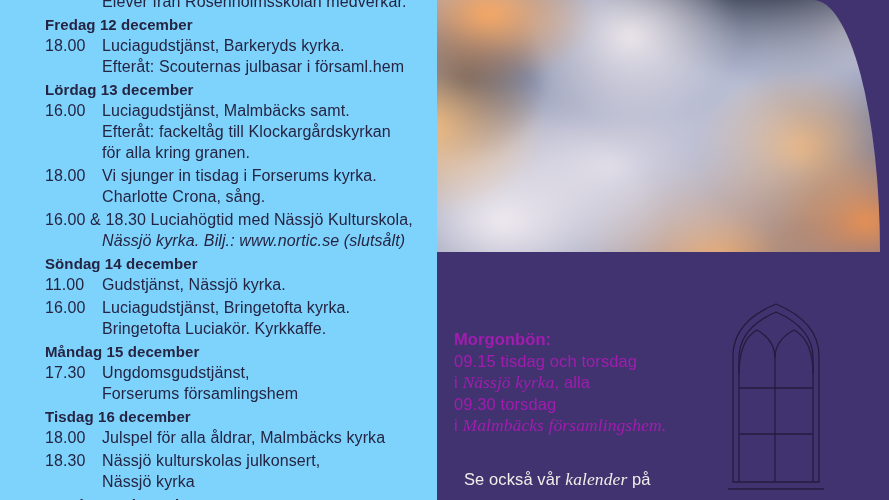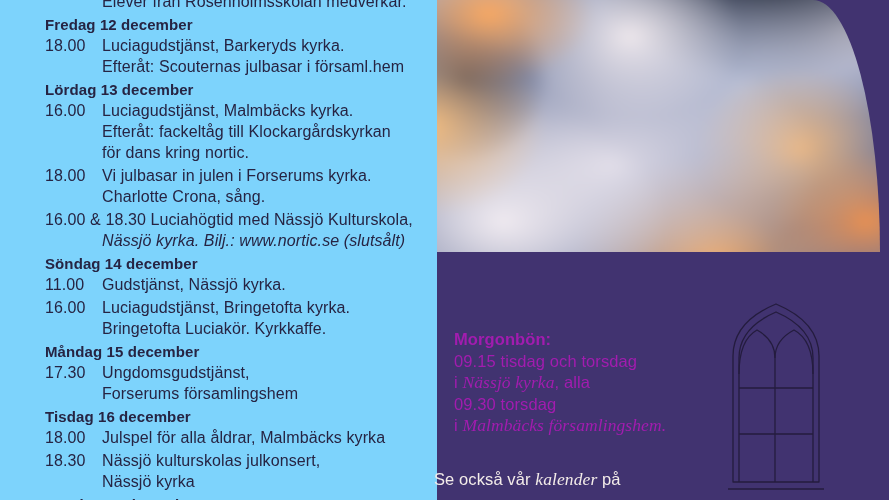--- a/index.html
+++ b/index.html
@@ -52,21 +52,21 @@
   
   .panel-text{
     position:absolute; left:454px; top:329px; width:280px;
     color:#a21caf; font-size:16.5px; line-height:21.5px; letter-spacing:.1px;
   }
   .panel-title{font-weight:bold;}
   .serif-it{
     font-family:"Liberation Serif", serif; font-style:italic; font-size:17.5px;
   }
   .panel-footer{
-    position:absolute; left:434px; top:469px; width:280px;
+    position:absolute; left:464px; top:469px; width:280px;
     color:#f3ece9; font-size:16.5px; line-height:21.5px; letter-spacing:.1px;
   }
   
   .window-art{position:absolute; left:727px; top:300px; width:98px; height:192px;}
 </style>
 </head>
 <body>
 
 <div class="stage">
 
@@ -85,29 +85,29 @@
           <div class="time">18.00</div>
           <div class="lines">
             <div>Luciagudstjänst, Barkeryds kyrka.</div>
             <div>Efteråt: Scouternas julbasar i församl.hem</div>
           </div>
         </div>
         <div class="row-heading">Lördag 13 december</div>
         <div class="row-event">
           <div class="time">16.00</div>
           <div class="lines">
-            <div>Luciagudstjänst, Malmbäcks kyrka.</div>
+            <div>Luciagudstjänst, Malmbäcks samt.</div>
             <div>Efteråt: fackeltåg till Klockargårdskyrkan</div>
-            <div>för dans kring nortic.</div>
+            <div>för alla kring granen.</div>
           </div>
         </div>
         <div class="row-event">
           <div class="time">18.00</div>
           <div class="lines">
-            <div>Vi julbasar in julen i Forserums kyrka.</div>
+            <div>Vi sjunger in tisdag i Forserums kyrka.</div>
             <div>Charlotte Crona, sång.</div>
           </div>
         </div>
         <div class="row-event">
           <div class="lines">
             <div>16.00 &amp; 18.30 Luciahögtid med Nässjö Kulturskola,</div>
             <div class="wide-indent">Nässjö kyrka. Bilj.: www.nortic.se (slutsålt)</div>
           </div>
         </div>
         <div class="row-heading">Söndag 14 december</div>

